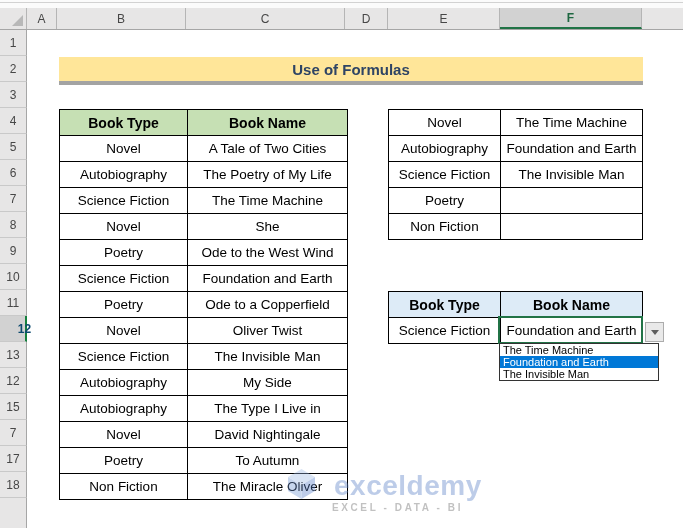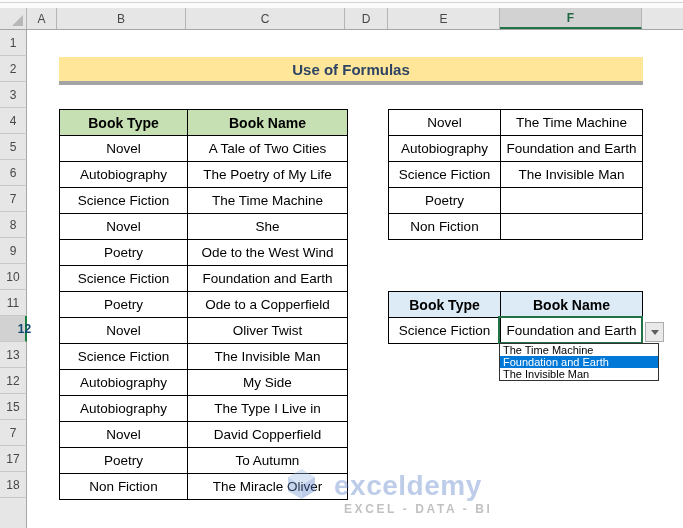--- a/index.html
+++ b/index.html
@@ -75,22 +75,22 @@
   .dd-item { height:12px; line-height:12px; font-size:11px; padding-left:3px;
     color:#000; white-space:nowrap; cursor:default; }
   .dd-item.hl { background:#0078D7; color:#fff; }
 
   
   .watermark { position:absolute; left:288px; top:469px; z-index:3; pointer-events:none; }
   .wm-row { display:flex; align-items:center; gap:19px; }
   .wm-logo { opacity:.38; }
   .wm-text { font-size:28px; font-weight:bold; letter-spacing:.5px;
     color:#5B82C8; opacity:.40; line-height:30px; }
-  .wm-tag { font-size:12px; font-weight:bold; letter-spacing:2.6px;
-    color:#8F8F8F; opacity:.55; margin:-1px 0 0 56px; }
+  .wm-tag { font-size:10px; font-weight:bold; letter-spacing:2.6px;
+    color:#8F8F8F; opacity:.55; margin:-1px 0 0 44px; }
 </style>
 </head>
 <body>
 
 <div class="top-strip"></div>
 <div class="top-line"></div>
 
 <div class="col-header-row">
   <div class="corner">
     <div class="corner-tri"></div>
@@ -217,21 +217,21 @@
         <td>My Side</td>
       </tr>
 
       <tr>
         <td>Autobiography</td>
         <td>The Type I Live in</td>
       </tr>
 
       <tr>
         <td>Novel</td>
-        <td>David Copperfield</td>
+        <td>David Nightingale</td>
       </tr>
 
       <tr>
         <td>Poetry</td>
         <td>To Autumn</td>
       </tr>
 
       <tr>
         <td>Non Fiction</td>
         <td>The Miracle Oliver</td>

